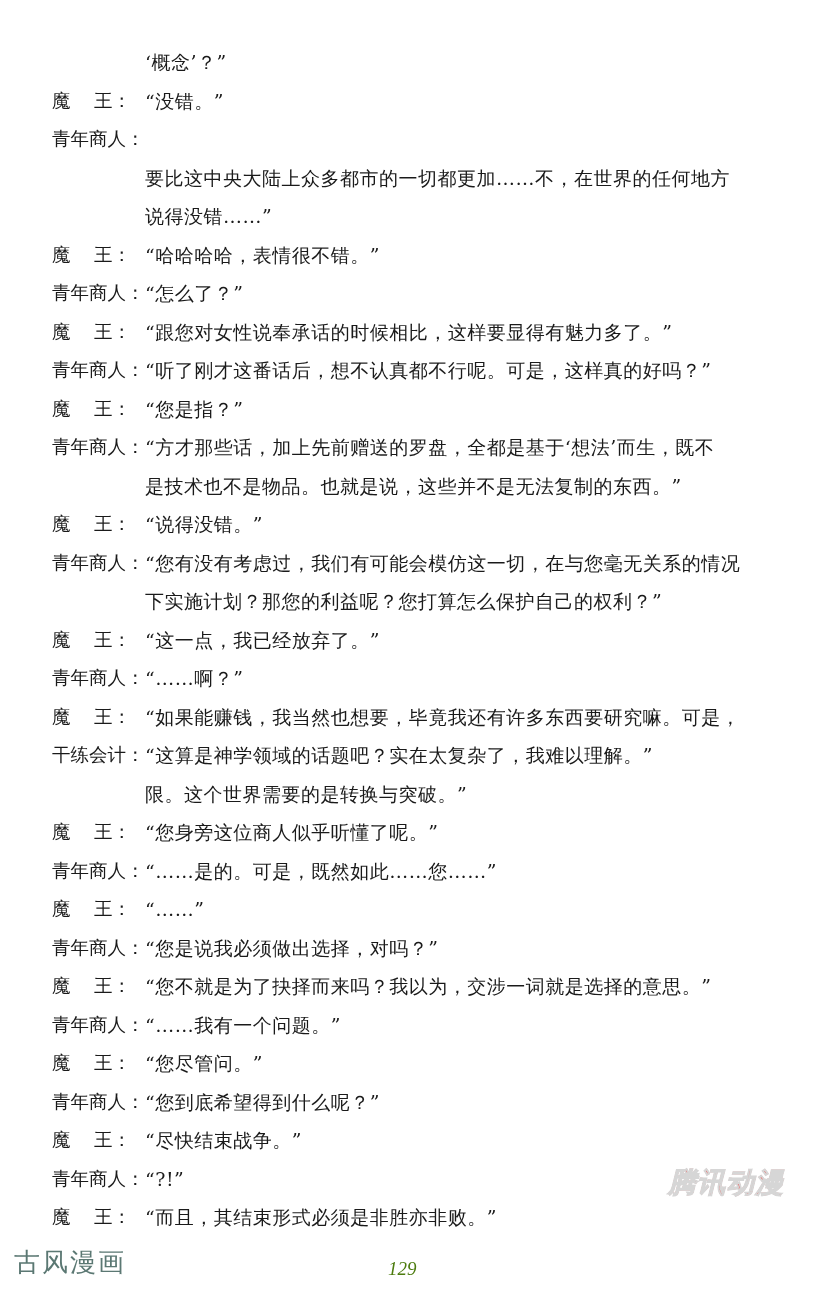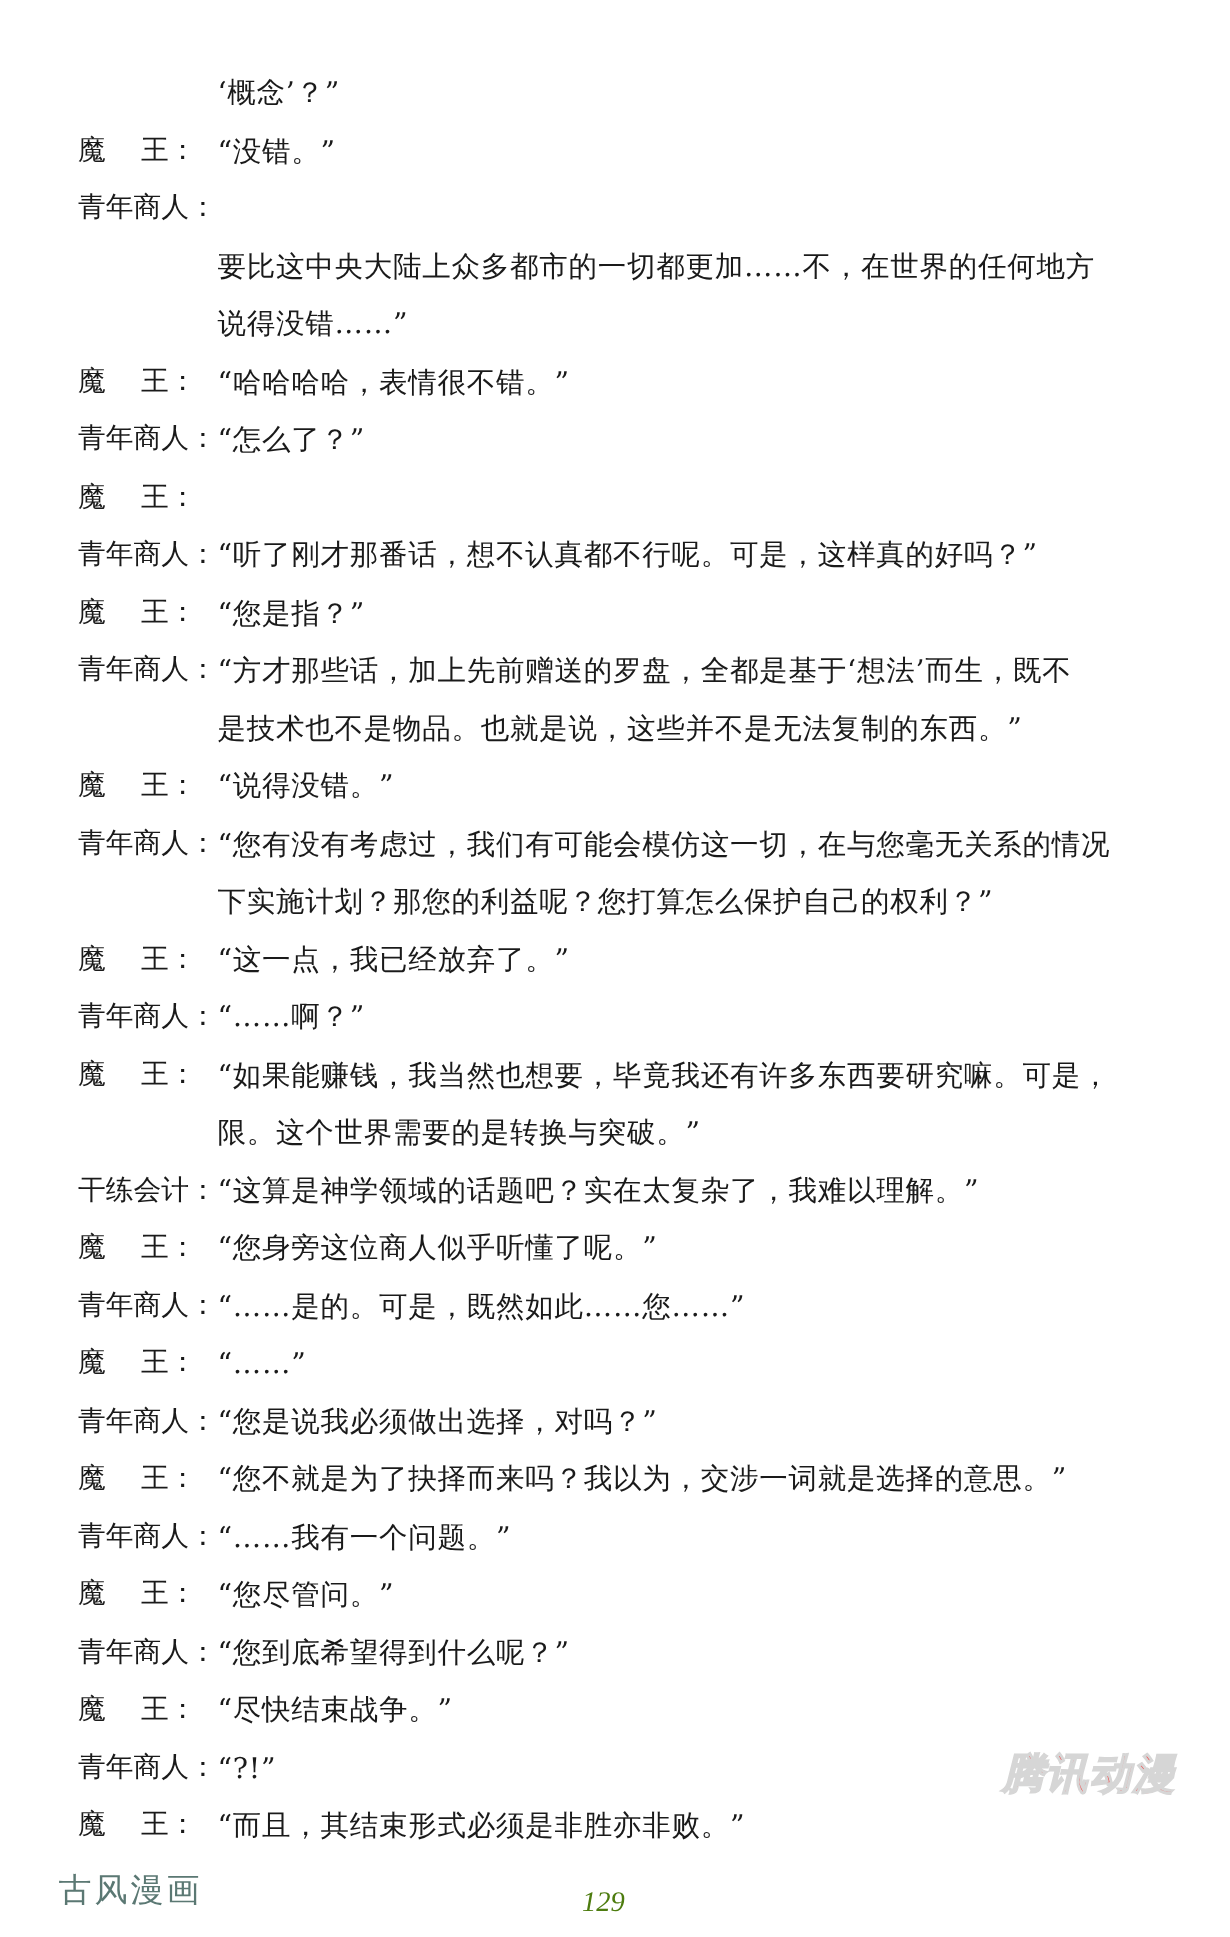--- a/index.html
+++ b/index.html
@@ -12,23 +12,22 @@
     .dialogue { position: absolute; left: 52px; top: 43px; width: 720px; }
     .line { display: flex; align-items: center; font-size: 19px; line-height: 38.5px; }
     .speaker {
       width: 93px; flex: 0 0 93px; white-space: pre;
       font-family: "DejaVu Sans", "Liberation Sans", sans-serif; font-size: 18.5px;
     }
     .speech { flex: 1; letter-spacing: 0.5px; }
     .cont { padding-left: 93px; }
     .watermark-left {
       position: absolute; left: 14px; top: 1245px;
-      font-size: 22px; color: #5b7873; letter-spacing: 2px;
+      font-size: 26px; color: #5b7873; letter-spacing: 2px;
       font-family: "DejaVu Serif", serif;
-      margin-left: 25px;
     }
     .watermark-right {
       position: absolute; left: 668px; top: 1164px; width: 142px; height: 40px;
       font-family: "DejaVu Sans", sans-serif; font-weight: bold; font-style: italic;
       font-size: 28px; color: #ef4444; -webkit-text-stroke: 1px #d6d6d6;
       letter-spacing: 1px;
     }
     .page-number {
       position: absolute; left: 388px; top: 1258px;
       font-family: "Liberation Serif", serif; font-style: italic; font-size: 19px; color: #4d7c0f;
@@ -58,24 +57,25 @@
       <div class="line">
         <span class="speaker">魔    王：</span>
         <span class="speech">“哈哈哈哈，表情很不错。”</span>
       </div>
       <div class="line">
         <span class="speaker">青年商人：</span>
         <span class="speech">“怎么了？”</span>
       </div>
       <div class="line">
         <span class="speaker">魔    王：</span>
+        <span class="speech">“跟您对女性说奉承话的时候相比，这样要显得有魅力多了。”</span>
       </div>
       <div class="line">
         <span class="speaker">青年商人：</span>
-        <span class="speech">“听了刚才那番话，想不认真都不行呢。可是，这样真的好吗？”</span>
+        <span class="speech">“听了刚才这番话后，想不认真都不行呢。可是，这样真的好吗？”</span>
       </div>
       <div class="line">
         <span class="speaker">魔    王：</span>
         <span class="speech">“您是指？”</span>
       </div>
       <div class="line">
         <span class="speaker">青年商人：</span>
         <span class="speech">“方才那些话，加上先前赠送的罗盘，全都是基于‘想法’而生，既不</span>
       </div>
       <div class="line cont">
@@ -97,26 +97,26 @@
         <span class="speech">“这一点，我已经放弃了。”</span>
       </div>
       <div class="line">
         <span class="speaker">青年商人：</span>
         <span class="speech">“……啊？”</span>
       </div>
       <div class="line">
         <span class="speaker">魔    王：</span>
         <span class="speech">“如果能赚钱，我当然也想要，毕竟我还有许多东西要研究嘛。可是，</span>
       </div>
-      <div class="line cont">
-        <span class="speech">限。这个世界需要的是转换与突破。”</span>
-      </div>
       <div class="line">
         <span class="speaker">干练会计：</span>
         <span class="speech">“这算是神学领域的话题吧？实在太复杂了，我难以理解。”</span>
+      </div>
+      <div class="line cont">
+        <span class="speech">限。这个世界需要的是转换与突破。”</span>
       </div>
       <div class="line">
         <span class="speaker">魔    王：</span>
         <span class="speech">“您身旁这位商人似乎听懂了呢。”</span>
       </div>
       <div class="line">
         <span class="speaker">青年商人：</span>
         <span class="speech">“……是的。可是，既然如此……您……”</span>
       </div>
       <div class="line">

